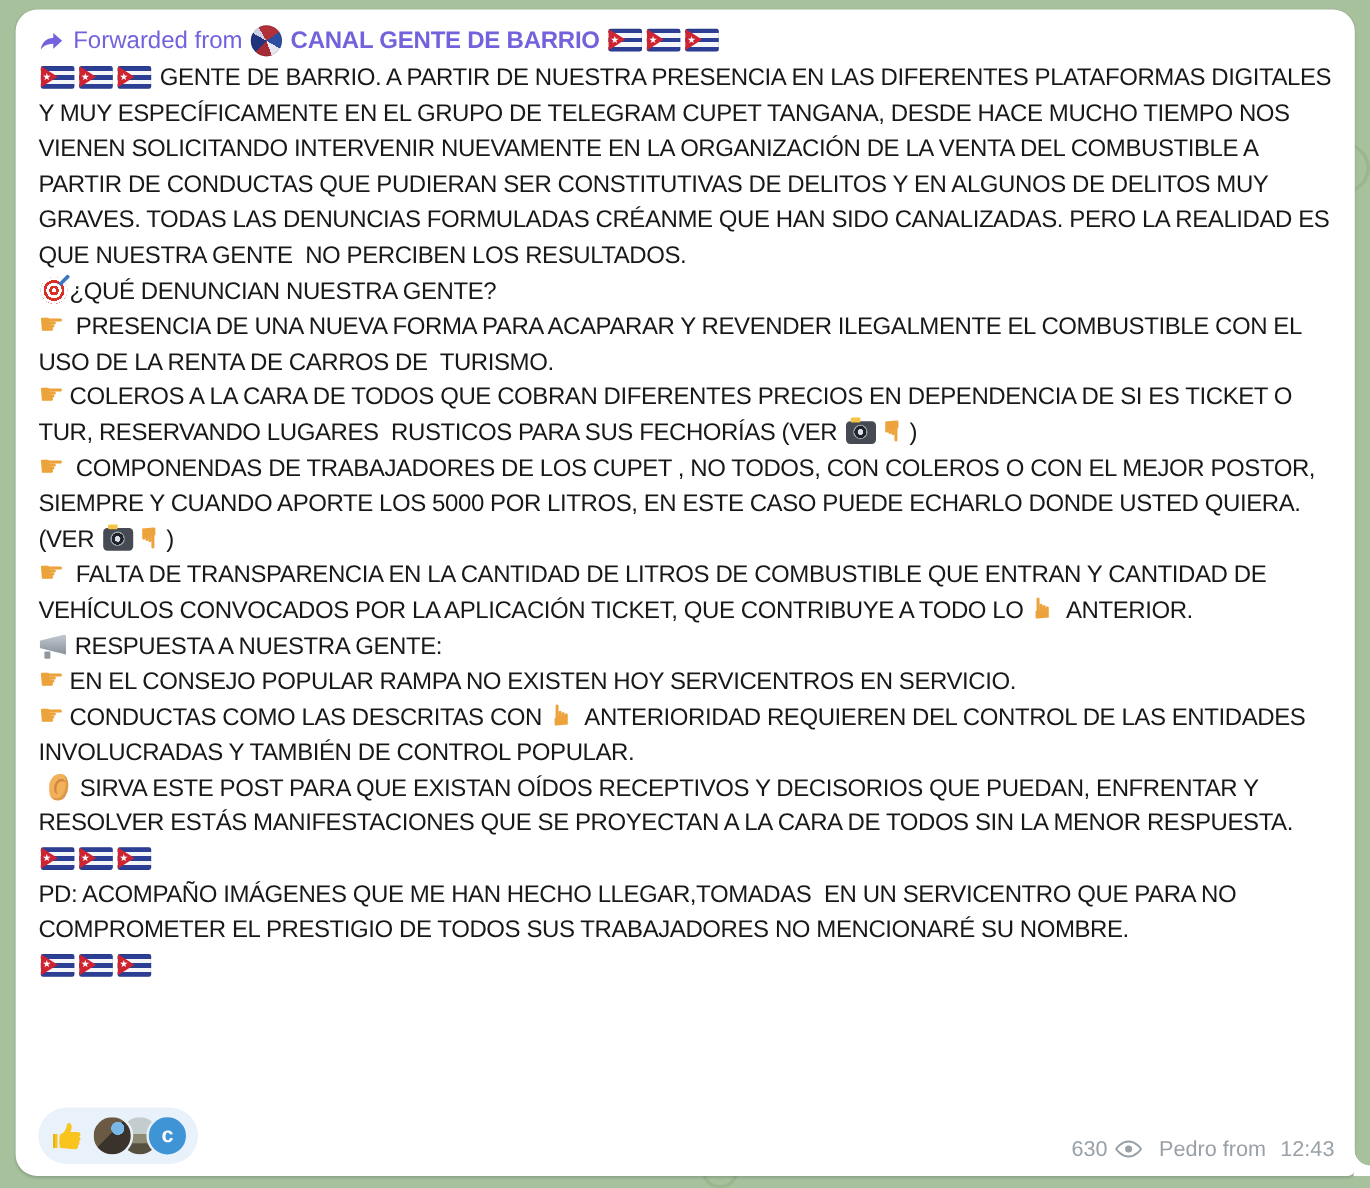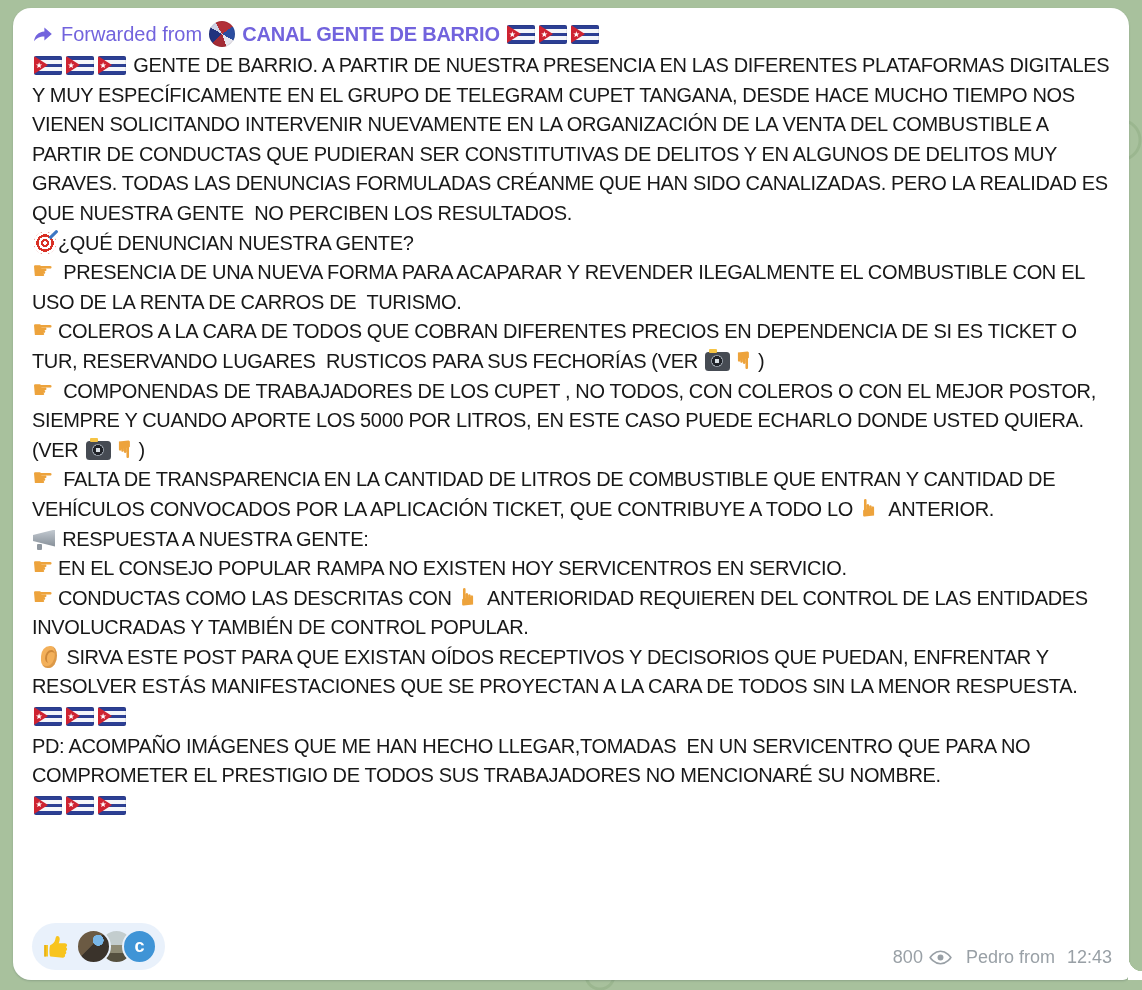--- a/index.html
+++ b/index.html
@@ -192,21 +192,21 @@
             <path fill="#f8c41d" d="M2 10.2h3.1v10H2zM7.3 20.2c-1.2-.2-1.2-9.8 0-10 1.6-.2 3.6-2.3 4.1-4.6.3-1.4.5-3.1 1.7-3.1s2.1 1.1 2.1 2.6c0 1.8-.9 3.7-.9 3.7h5.3c1 0 1.9.8 1.9 1.8 0 .7-.4 1.3-1 1.6.6.3 1 .9 1 1.6 0 .8-.5 1.5-1.2 1.7.3.4.5.8.5 1.3 0 .8-.5 1.5-1.2 1.7.1.3.2.5.2.8 0 1.1-.9 1.9-1.9 1.9z"></path>
             <path fill="#e5ad12" d="M2 10.2h1.2v10H2z"></path>
           </svg>
       </span>
       <span class="av av-photo1"></span>
       <span class="av av-photo2"></span>
       <span class="av av-letter">c</span>
     </div>
 
     <div class="meta">
-      <span class="views">800</span>
+      <span class="views">630</span>
       <span class="eye">
         <svg width="23" height="15" viewBox="0 0 24 15">
             <path fill="none" stroke="#99a0a6" stroke-width="1.7" d="M1.2 7.5S5.3 1 12 1s10.8 6.5 10.8 6.5S18.7 14 12 14 1.2 7.5 1.2 7.5z"></path>
             <circle cx="12" cy="7.5" r="3.1" fill="#99a0a6"></circle>
           </svg>
       </span>
       <span>Pedro from</span>
       <span class="time">12:43</span>
     </div>
   </div>

